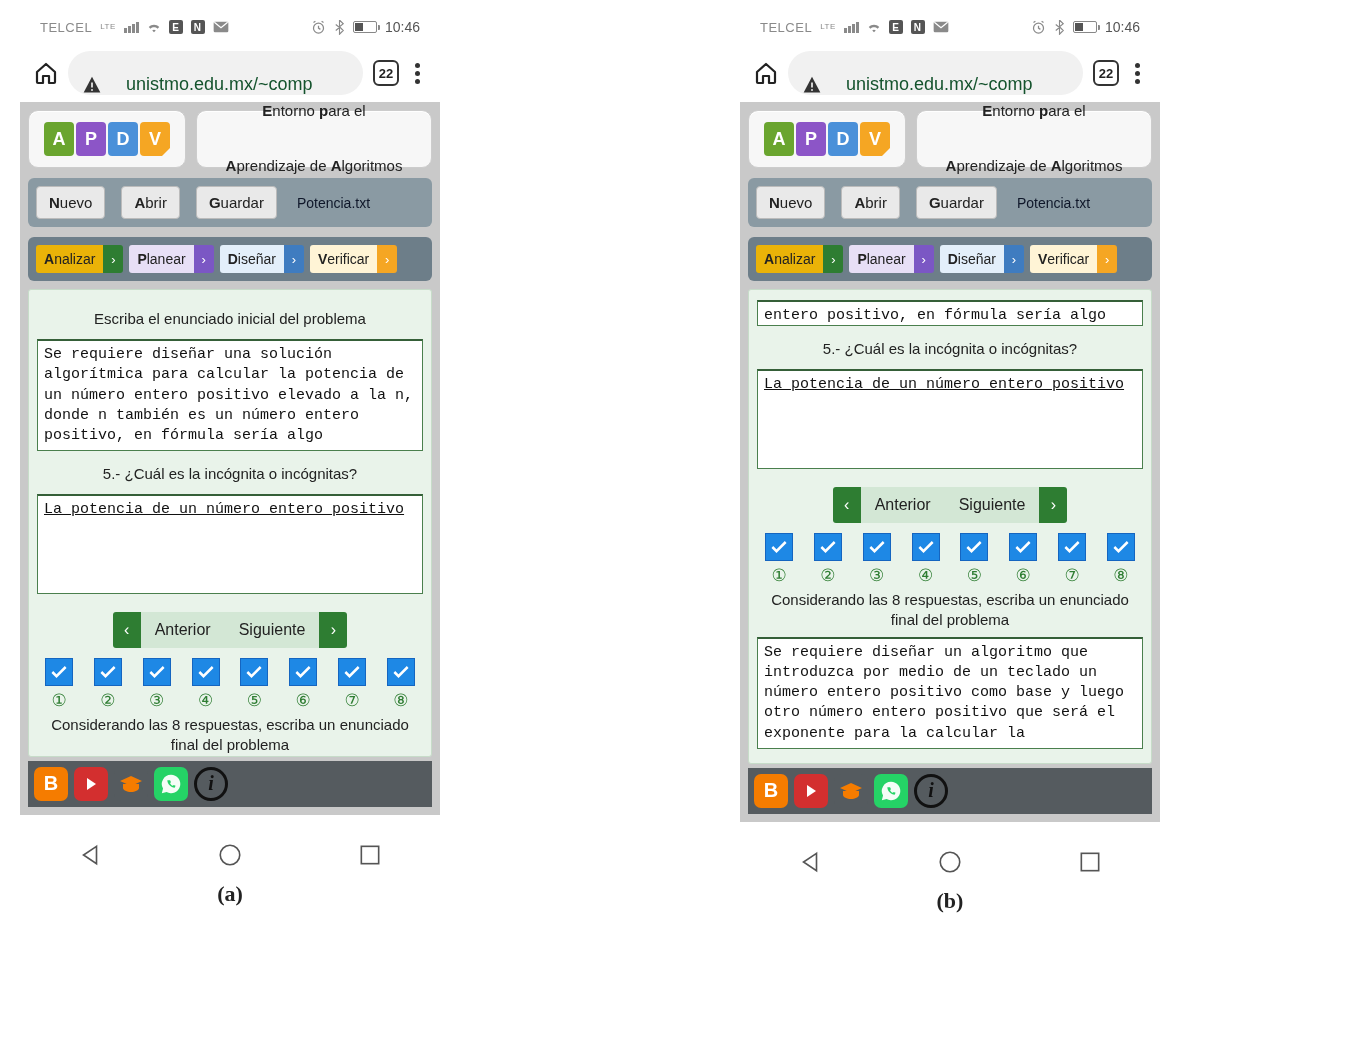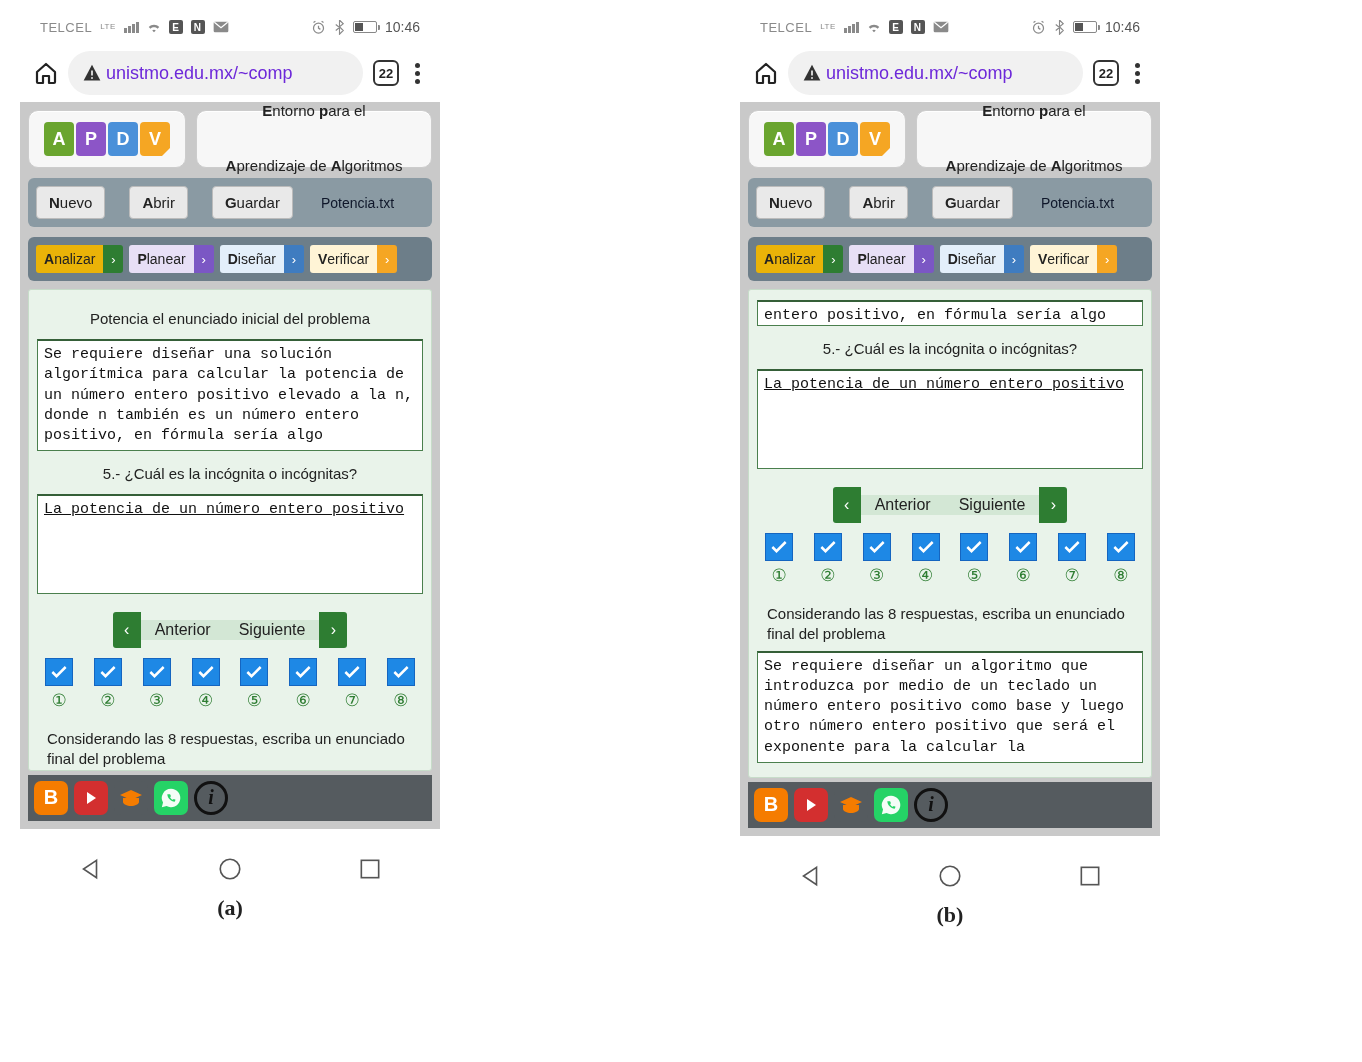--- a/index.html
+++ b/index.html
@@ -54,25 +54,25 @@
     gap:10px;
     padding: 0 14px;
   }
   .home-icon{width:24px;height:24px;}
   .omni{
     flex:1;
     background:#f1f1f1;
     border-radius:28px;
     height:44px;
     display:flex;
-    align-items:center;
+    align-items:flex-end;
     padding:0 14px;
-    gap:4px;
+    gap:24px;
     font-size:18px;
-    color:#6d28d9;
+    color:#14532d;
   }
   .omni .warn{width:20px;height:20px;}
   .tab-count{
     width:26px;height:26px;border:2px solid #333;border-radius:6px;
     display:flex;align-items:center;justify-content:center;font-size:13px;font-weight:600;
   }
   .kebab{display:flex;flex-direction:column;gap:3px;padding:4px 6px;}
   .kebab span{width:5px;height:5px;background:#333;border-radius:50%;}
   
   .viewport{
@@ -91,21 +91,21 @@
   .logo-pill{width:158px;gap:2px;}
   .logo-pill .blk{width:30px;height:34px;color:#fff;display:flex;align-items:center;justify-content:center;font-weight:bold;font-size:18px;border-radius:4px;position:relative;}
   .blk.a{background:#6aa52f;}
   .blk.p{background:#8c55c7;}
   .blk.d{background:#4a90d9;}
   .blk.v{background:#f5a623;}
   .blk.v::after{content:"";position:absolute;right:-1px;bottom:-1px;width:10px;height:10px;background:#f7f7f7;clip-path:polygon(100% 0,100% 100%,0 100%);}
   .title-pill{flex:1;flex-direction:column;font-size:15px;line-height:1.25;text-align:center;gap:36px;}
   .title-pill b{font-weight:700;}
   .file-row{
-    background:#8a9aa3;border-radius:6px;padding:8px;display:flex;gap:24px;align-items:center;margin-bottom:10px;
+    background:#8a9aa3;border-radius:6px;padding:8px;display:flex;gap:16px;align-items:center;margin-bottom:10px;
   }
   .fbtn{
     background:#e9e9e9;border:1px solid #bbb;border-radius:4px;padding:7px 12px;font-size:15px;
   }
   .fbtn b{font-weight:700;}
   .fname{color:#0f172a;font-size:14px;padding-left:4px;}
   .tabs-row{
     background:#6d7e89;border-radius:6px;padding:8px;display:flex;gap:6px;margin-bottom:8px;
   }
   .tab{
@@ -129,27 +129,27 @@
     padding:4px 6px;resize:none;color:#111;
   }
   .ta.h5{height:112px;}
   .ta.h4{height:100px;text-decoration:underline;}
   .ta.h1{height:26px;overflow:hidden;}
   .nav-row{display:flex;justify-content:center;gap:0;margin:14px 0 10px;}
   .nav-btn{display:flex;align-items:center;}
   .nav-btn .sq{width:28px;height:36px;background:#2e7d32;color:#fff;display:flex;align-items:center;justify-content:center;font-size:16px;}
   .nav-btn .sq.lt{border-radius:3px 0 0 3px;}
   .nav-btn .sq.rt{border-radius:0 3px 3px 0;}
-  .nav-btn .txt{background:#d3e7d5;height:20px;display:flex;align-items:center;padding:0 14px;font-size:16px;}
+  .nav-btn .txt{background:#d3e7d5;height:36px;display:flex;align-items:center;padding:0 14px;font-size:16px;}
   .checks-row{display:flex;justify-content:space-between;padding:0 8px;margin:8px 0 4px;}
   .chk-col{display:flex;flex-direction:column;align-items:center;gap:4px;}
   .chk{width:28px;height:28px;background:#1e88e5;border:1px solid #1565c0;display:flex;align-items:center;justify-content:center;}
   .chk svg{width:20px;height:20px;}
   .circ{color:#2e7d32;font-size:17px;}
-  .final-prompt{font-size:15px;margin:18px 10px 6px;line-height:1.35;}
+  .final-prompt{font-size:15px;text-align:center;margin:4px 10px 6px;line-height:1.35;}
   .final-prompt.cut{margin-bottom:-10px;}
   
   .footer-bar{
     background:#555b5f;padding:6px 6px;display:flex;gap:6px;align-items:center;margin-top:4px;
   }
   .fico{width:34px;height:34px;border-radius:7px;display:flex;align-items:center;justify-content:center;color:#fff;font-weight:bold;}
   .fico.blog{background:#f57c00;font-size:20px;}
   .fico.yt{background:#d32f2f;}
   .fico.yt .tri{width:0;height:0;border-left:9px solid #fff;border-top:6px solid transparent;border-bottom:6px solid transparent;}
   .fico.in{background:#555b5f;}
@@ -260,21 +260,21 @@
               <span class="lbl"><b>D</b><span>iseñar</span></span>
               <span class="chev">›</span>
             </div>
           <div class="tab t4">
               <span class="lbl"><b>V</b><span>erificar</span></span>
               <span class="chev">›</span>
             </div>
         </div>
 
         <div class="main-panel pb">
-          <div class="prompt">Potencia el enunciado inicial del problema</div>
+          <div class="prompt">Escriba el enunciado inicial del problema</div>
           <textarea class="ta h5" style="">Se requiere diseñar una solución algorítmica para calcular la potencia de un número entero positivo elevado a la n, donde n también es un número entero positivo, en fórmula sería algo</textarea>
           <div class="prompt">5.- ¿Cuál es la incógnita o incógnitas?</div>
           <textarea class="ta h4" style="">La potencia de un número entero positivo</textarea>
 
           <div class="nav-row">
             <div class="nav-btn">
                 <span class="sq lt">‹</span>
                 <span class="txt">Anterior</span>
               </div>
             <div class="nav-btn">

